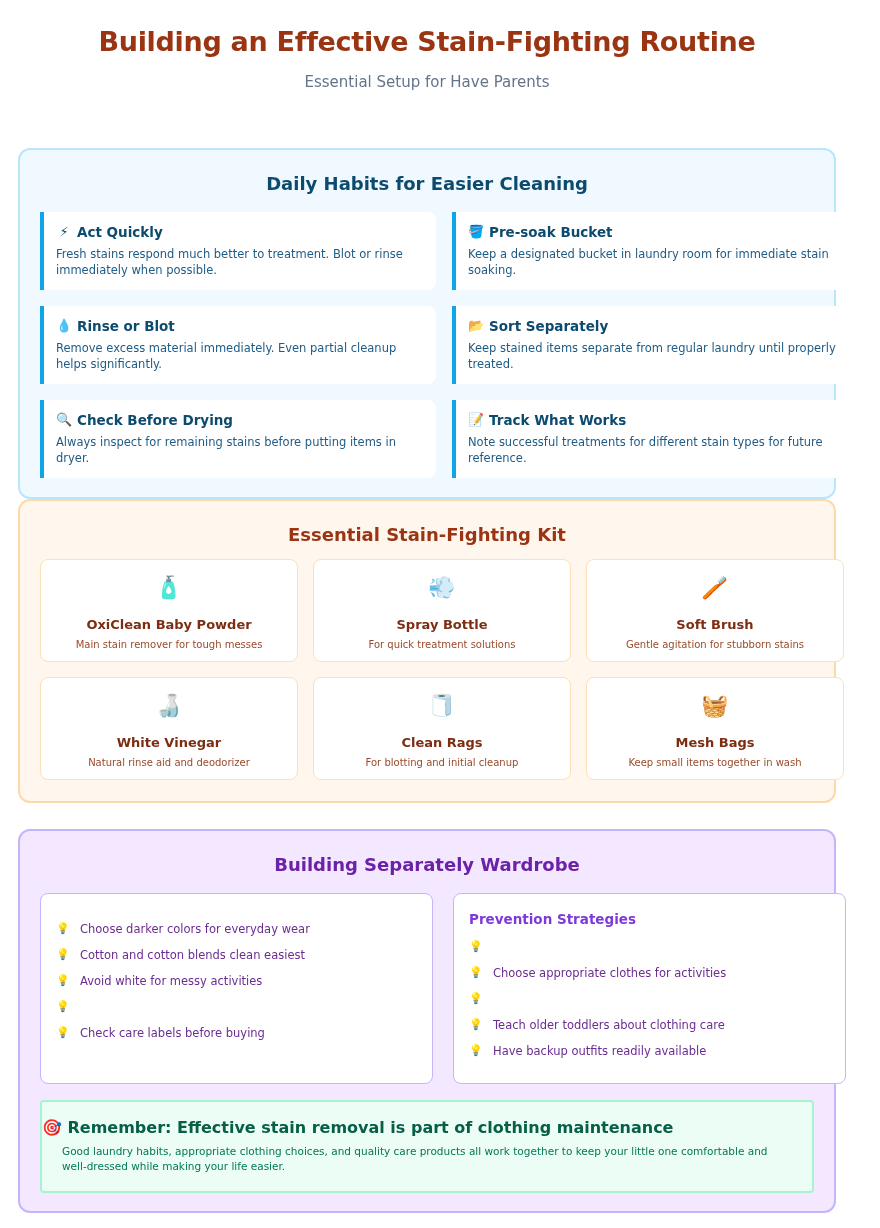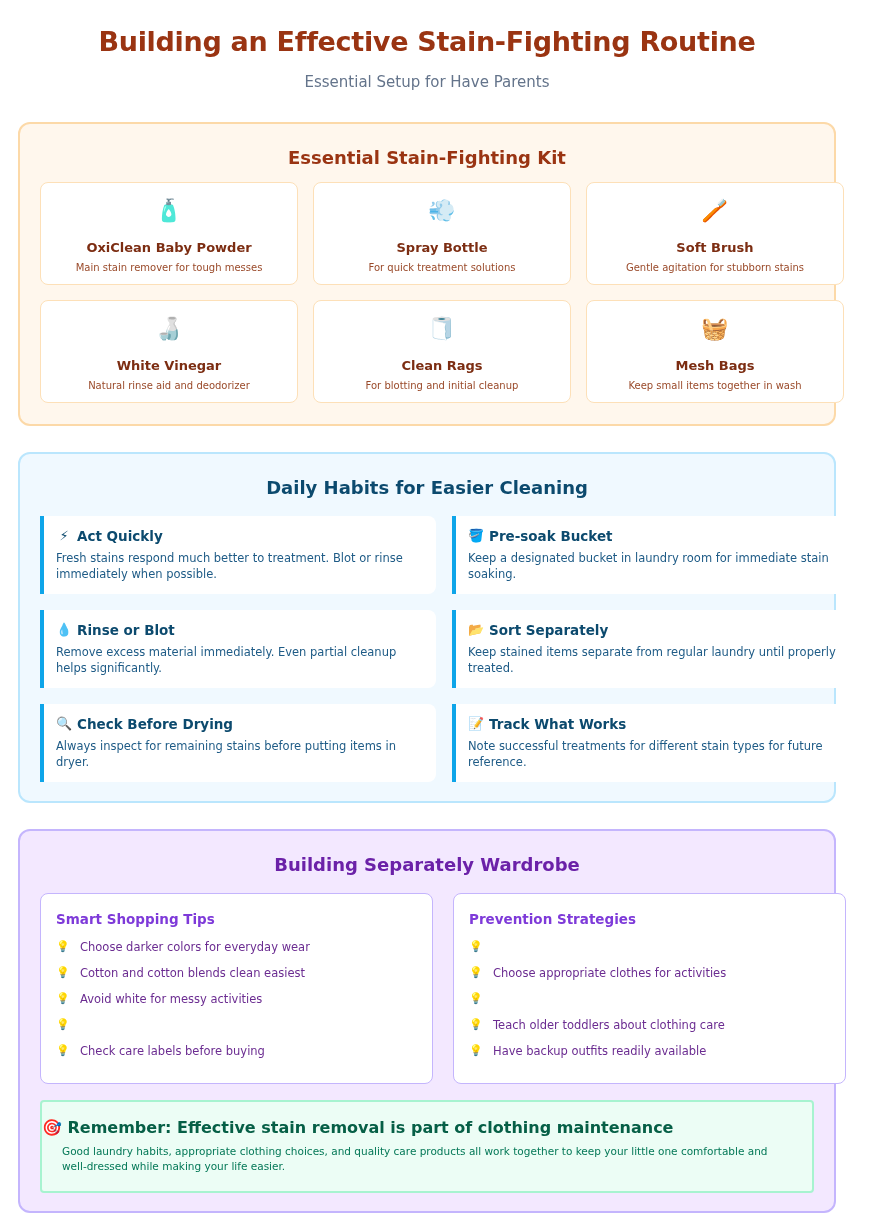--- a/index.html
+++ b/index.html
@@ -45,56 +45,20 @@
 </style>
 </head>
 <body>
 
 <div class="page">
   <header class="header">
     <h1 class="title">Building an Effective Stain-Fighting Routine</h1>
     <p class="subtitle">Essential Setup for Have Parents</p>
   </header>
 
-  <section class="section kit">
-    <h2 class="sec-title">Essential Stain-Fighting Kit</h2>
-    <div class="kit-grid">
-      <div class="kit-card">
-        <div class="kit-icon">🧴</div>
-        <div class="kit-name">OxiClean Baby Powder</div>
-        <div class="kit-desc">Main stain remover for tough messes</div>
-      </div>
-      <div class="kit-card">
-        <div class="kit-icon">💨</div>
-        <div class="kit-name">Spray Bottle</div>
-        <div class="kit-desc">For quick treatment solutions</div>
-      </div>
-      <div class="kit-card">
-        <div class="kit-icon">🪥</div>
-        <div class="kit-name">Soft Brush</div>
-        <div class="kit-desc">Gentle agitation for stubborn stains</div>
-      </div>
-      <div class="kit-card">
-        <div class="kit-icon">🍶</div>
-        <div class="kit-name">White Vinegar</div>
-        <div class="kit-desc">Natural rinse aid and deodorizer</div>
-      </div>
-      <div class="kit-card">
-        <div class="kit-icon">🧻</div>
-        <div class="kit-name">Clean Rags</div>
-        <div class="kit-desc">For blotting and initial cleanup</div>
-      </div>
-      <div class="kit-card">
-        <div class="kit-icon">🧺</div>
-        <div class="kit-name">Mesh Bags</div>
-        <div class="kit-desc">Keep small items together in wash</div>
-      </div>
-    </div>
-  </section>
-
   <section class="section habits">
     <h2 class="sec-title">Daily Habits for Easier Cleaning</h2>
     <div class="habit-grid">
       <div class="habit-card">
         <div class="habit-head">
             <span class="habit-icon">⚡</span>
             <span>Act Quickly</span>
           </div>
         <p class="habit-text">Fresh stains respond much better to treatment. Blot or rinse immediately when possible.</p>
       </div>
@@ -129,25 +93,60 @@
       <div class="habit-card">
         <div class="habit-head">
             <span class="habit-icon">📝</span>
             <span>Track What Works</span>
           </div>
         <p class="habit-text">Note successful treatments for different stain types for future reference.</p>
       </div>
     </div>
   </section>
 
+  <section class="section kit">
+    <h2 class="sec-title">Essential Stain-Fighting Kit</h2>
+    <div class="kit-grid">
+      <div class="kit-card">
+        <div class="kit-icon">🧴</div>
+        <div class="kit-name">OxiClean Baby Powder</div>
+        <div class="kit-desc">Main stain remover for tough messes</div>
+      </div>
+      <div class="kit-card">
+        <div class="kit-icon">💨</div>
+        <div class="kit-name">Spray Bottle</div>
+        <div class="kit-desc">For quick treatment solutions</div>
+      </div>
+      <div class="kit-card">
+        <div class="kit-icon">🪥</div>
+        <div class="kit-name">Soft Brush</div>
+        <div class="kit-desc">Gentle agitation for stubborn stains</div>
+      </div>
+      <div class="kit-card">
+        <div class="kit-icon">🍶</div>
+        <div class="kit-name">White Vinegar</div>
+        <div class="kit-desc">Natural rinse aid and deodorizer</div>
+      </div>
+      <div class="kit-card">
+        <div class="kit-icon">🧻</div>
+        <div class="kit-name">Clean Rags</div>
+        <div class="kit-desc">For blotting and initial cleanup</div>
+      </div>
+      <div class="kit-card">
+        <div class="kit-icon">🧺</div>
+        <div class="kit-name">Mesh Bags</div>
+        <div class="kit-desc">Keep small items together in wash</div>
+      </div>
+    </div>
+  </section>
+
   <section class="section wardrobe">
     <h2 class="sec-title">Building Separately Wardrobe</h2>
     <div class="ward-grid">
       <div class="ward-card">
-        <h3 class="ward-title">Smart Shopping Tips</h3>
         <ul class="ward-list">
           <li class="ward-item">
               <span class="bulb">💡</span>
               <span>Choose darker colors for everyday wear</span>
             </li>
           <li class="ward-item">
               <span class="bulb">💡</span>
               <span>Cotton and cotton blends clean easiest</span>
             </li>
           <li class="ward-item">

